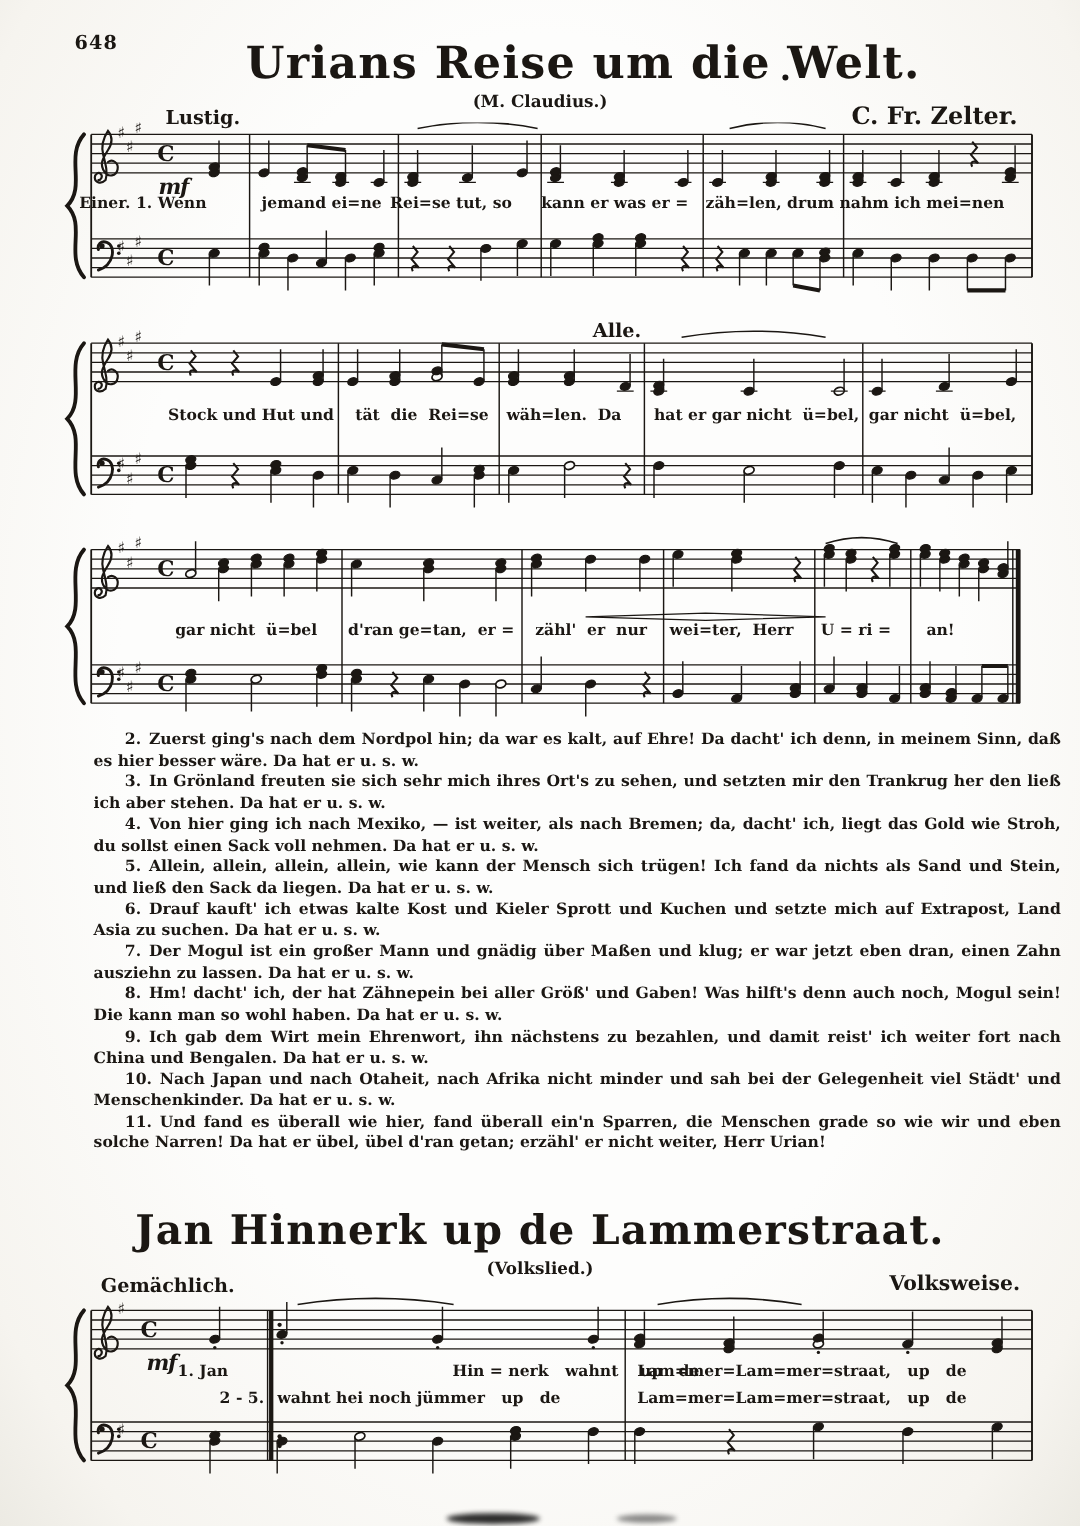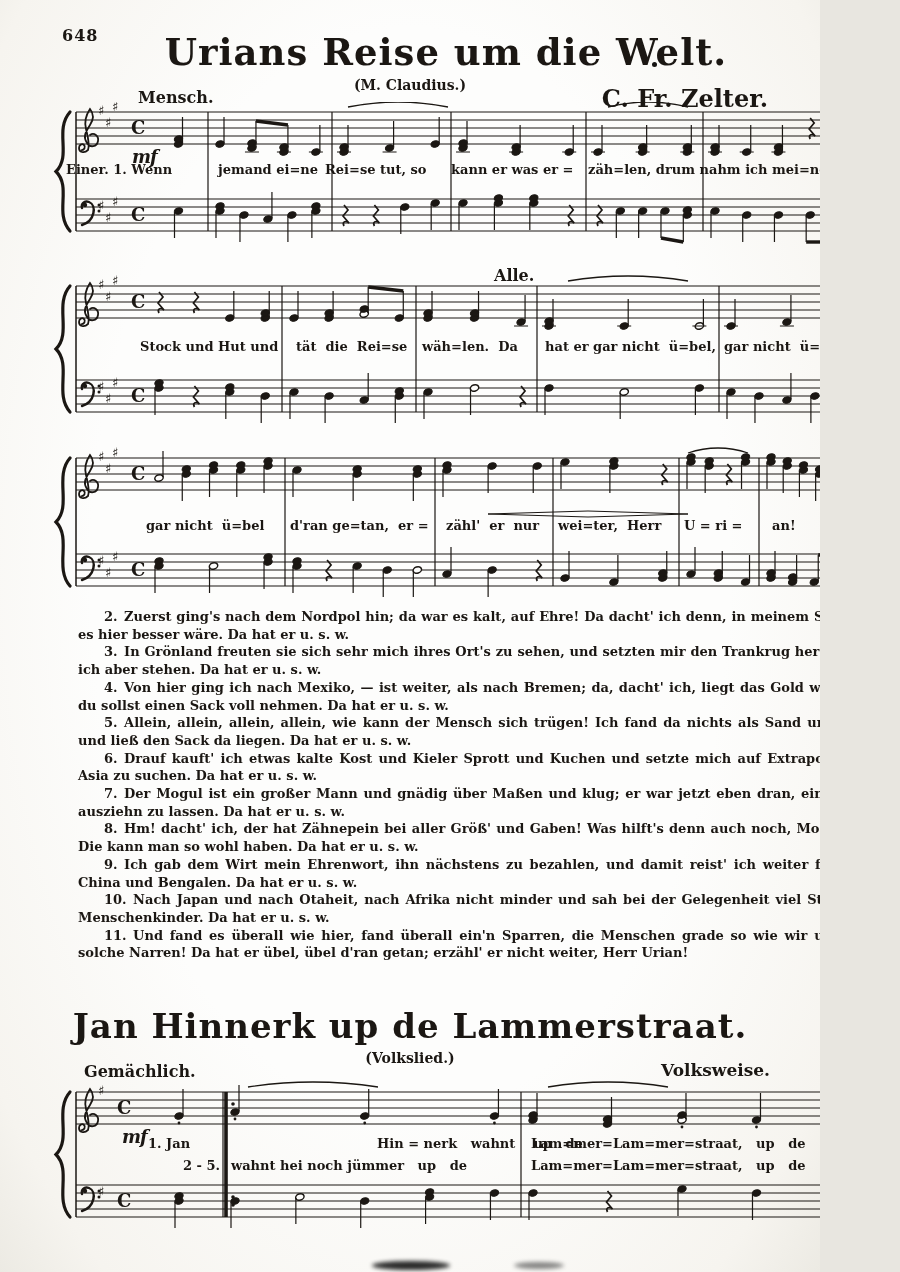--- a/index.html
+++ b/index.html
@@ -1,24 +1,24 @@
 <!DOCTYPE html>
 <html><head>
 <meta charset="utf-8">
 <style>
   html,body{margin:0;padding:0;}
   body{width:900px;height:1272px;background:#e8e6e0;font-family:"DejaVu Serif",serif;}
-  .page{position:relative;width:820px;height:1272px;overflow:hidden;color:#1b1713;
+  .page{position:relative;width:900px;height:1272px;overflow:hidden;color:#1b1713;
         background:radial-gradient(ellipse at 50% 45%, #fdfdfc 55%, #f6f4ef 88%, #eceae3 100%);}
   .abs{position:absolute;}
   .frak{font-family:"DejaVu Serif",serif;font-weight:bold;}
   .page-num{left:62px;top:26px;font-size:16px;letter-spacing:1px;font-weight:bold;}
   .title1{left:0;top:30px;width:100%;text-align:center;font-size:37px;letter-spacing:1px;padding-left:36px;}
   .attr1{left:0;top:77px;width:100%;text-align:center;font-size:14px;}
-  .composer{right:52px;top:84px;font-size:24px;}
+  .composer{right:52px;top:84px;font-size:20px;}
   .tempo1{left:138px;top:88px;font-size:16px;}
   .system{position:absolute;left:48px;width:824px;}
   .system svg{position:absolute;left:0;top:0;}
   .mark{position:absolute;font-size:16px;font-weight:bold;white-space:pre;}
   .mf{font-style:italic;font-size:18px;letter-spacing:-1px;}
   .lyr{position:absolute;font-size:13px;font-weight:bold;white-space:pre;font-family:"DejaVu Serif",serif;}
   .verses{left:78px;top:608px;width:806px;font-size:13px;line-height:17.7px;text-align:justify;font-weight:bold;}
   .verses p{margin:0;text-indent:26px;}
   .title2{left:0;top:1006px;width:100%;text-align:center;font-size:34px;letter-spacing:1px;}
   .attr2{left:0;top:1050px;width:100%;text-align:center;font-size:14px;}
@@ -29,21 +29,21 @@
 </style>
 </head>
 <body>
 
 <div class="page">
 
   <div class="abs frak page-num">648</div>
   <div class="abs frak title1">Urians Reise um die Welt.</div>
   <div class="abs frak attr1">(M. Claudius.)</div>
   <div class="abs frak composer">C. Fr. Zelter.</div>
-  <div class="abs frak tempo1">Mensch.</div>
+  <div class="abs frak tempo1">Lustig.</div>
 
   <div class="system" id="sys1" style="top:102px;height:152px;">
     <svg id="svg1" width="824" height="152">
         <line x1="28" y1="10" x2="812" y2="10" stroke="#1b1713" stroke-width="1.05"></line>
         <line x1="28" y1="18" x2="812" y2="18" stroke="#1b1713" stroke-width="1.05"></line>
         <line x1="28" y1="26" x2="812" y2="26" stroke="#1b1713" stroke-width="1.05"></line>
         <line x1="28" y1="34" x2="812" y2="34" stroke="#1b1713" stroke-width="1.05"></line>
         <line x1="28" y1="42" x2="812" y2="42" stroke="#1b1713" stroke-width="1.05"></line>
         <line x1="28" y1="97" x2="812" y2="97" stroke="#1b1713" stroke-width="1.05"></line>
         <line x1="28" y1="105" x2="812" y2="105" stroke="#1b1713" stroke-width="1.05"></line>

